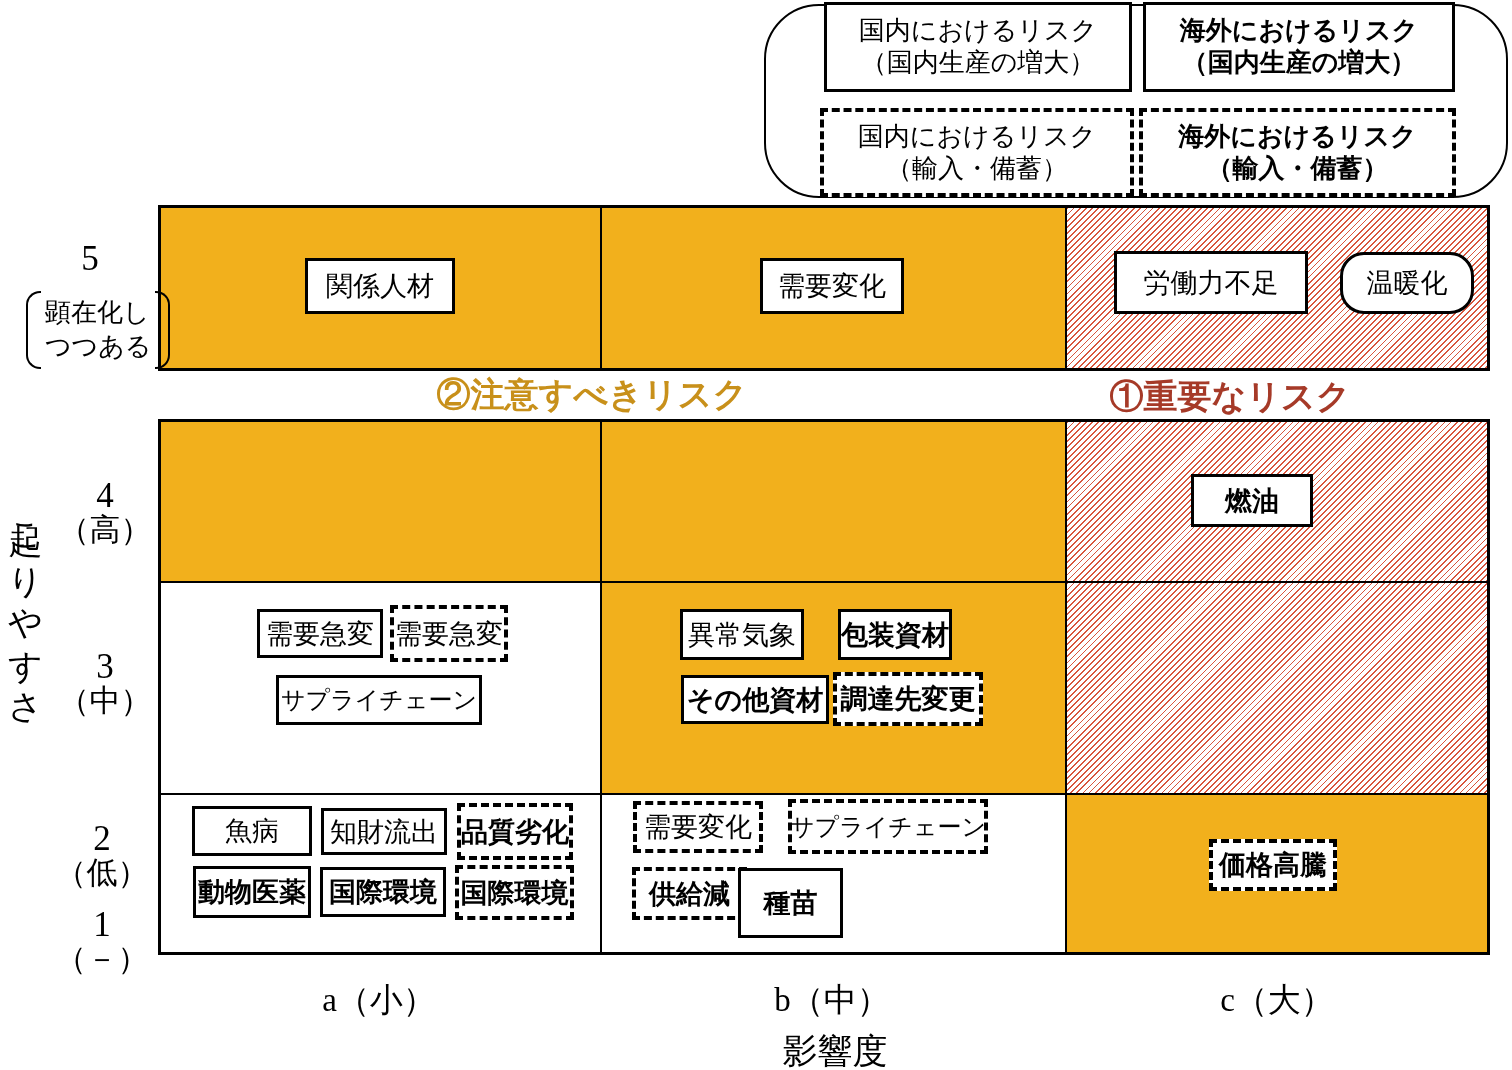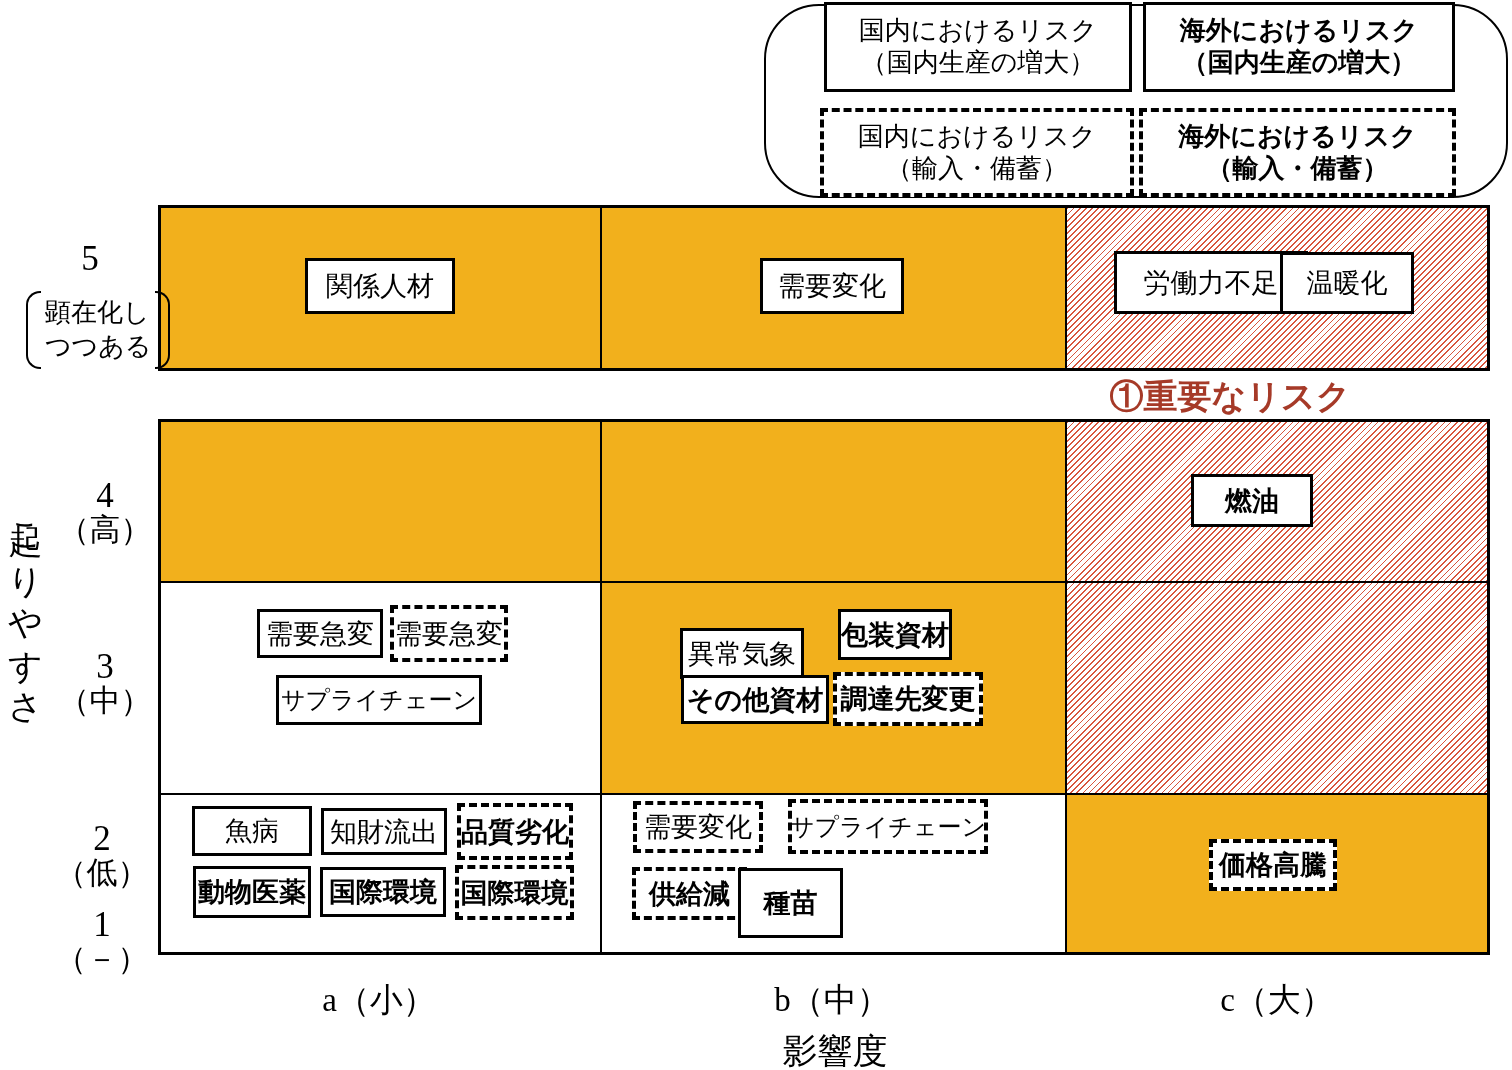--- a/index.html
+++ b/index.html
@@ -100,34 +100,35 @@
     <div class="cell orange" style="left:441px;top:0;width:463px;height:159px;"></div>
     <div class="cell hatch" style="left:906px;top:0;width:420px;height:159px;"></div>
     <div class="cell white" style="left:0;top:161px;width:439px;height:210px;"></div>
     <div class="cell orange" style="left:441px;top:161px;width:463px;height:210px;"></div>
     <div class="cell hatch" style="left:906px;top:161px;width:420px;height:210px;"></div>
     <div class="cell white" style="left:0;top:373px;width:439px;height:157px;"></div>
     <div class="cell white" style="left:441px;top:373px;width:463px;height:157px;"></div>
     <div class="cell orange" style="left:906px;top:373px;width:420px;height:157px;"></div>
   </div>
 
+  <div class="zone-label" style="left:392px;top:372px;width:400px;color:#C8901A;">②注意すべきリスク</div>
   <div class="zone-label" style="left:1030px;top:374px;width:400px;color:#A63A28;">①重要なリスク</div>
 
   <div class="rbox solid" style="left:305px;top:258px;width:150px;height:56px;">関係人材</div>
   <div class="rbox solid" style="left:760px;top:258px;width:144px;height:56px;">需要変化</div>
   <div class="rbox solid" style="left:1114px;top:251px;width:194px;height:63px;">労働力不足</div>
-  <div class="rbox solid" style="left:1280px;top:252px;width:134px;height:62px;">温暖化</div>
+  <div class="rbox solid" style="left:1340px;top:252px;width:134px;height:62px;border-radius:24px;">温暖化</div>
 
   <div class="rbox solid bold" style="left:1191px;top:474px;width:122px;height:53px;">燃油</div>
 
   <div class="rbox solid" style="left:257px;top:609px;width:126px;height:49px;">需要急変</div>
   <div class="rbox dashed" style="left:390px;top:605px;width:118px;height:57px;">需要急変</div>
   <div class="rbox solid small" style="left:276px;top:675px;width:206px;height:50px;">サプライチェーン</div>
 
-  <div class="rbox solid" style="left:680px;top:609px;width:124px;height:51px;margin-top:19px;">異常気象</div>
+  <div class="rbox solid" style="left:680px;top:609px;width:124px;height:51px;">異常気象</div>
   <div class="rbox solid bold" style="left:838px;top:609px;width:114px;height:51px;">包装資材</div>
   <div class="rbox solid bold" style="left:681px;top:675px;width:148px;height:49px;">その他資材</div>
   <div class="rbox dashed bold" style="left:833px;top:672px;width:150px;height:54px;">調達先変更</div>
 
   <div class="rbox solid" style="left:192px;top:806px;width:120px;height:50px;">魚病</div>
   <div class="rbox solid" style="left:321px;top:808px;width:126px;height:47px;">知財流出</div>
   <div class="rbox dashed bold" style="left:457px;top:803px;width:116px;height:57px;">品質劣化</div>
   <div class="rbox solid bold" style="left:193px;top:866px;width:118px;height:52px;">動物医薬</div>
   <div class="rbox solid bold" style="left:320px;top:867px;width:126px;height:50px;">国際環境</div>
   <div class="rbox dashed bold" style="left:455px;top:865px;width:119px;height:55px;">国際環境</div>

